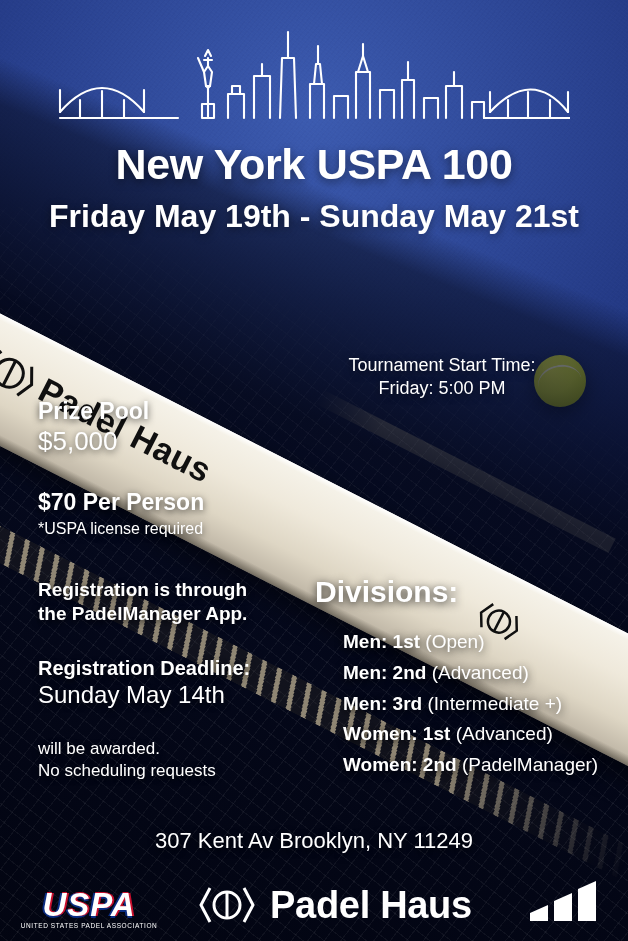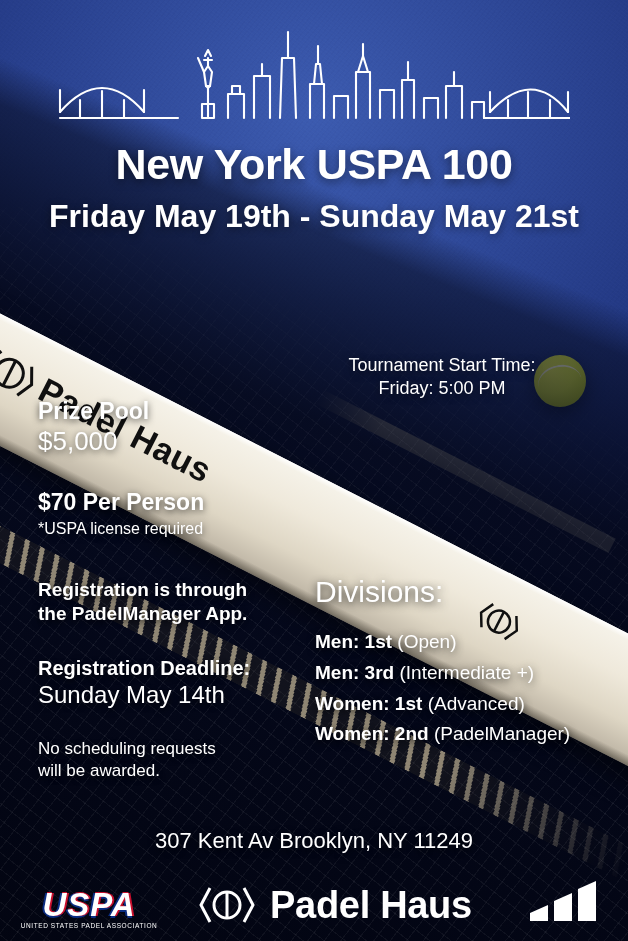--- a/index.html
+++ b/index.html
@@ -194,23 +194,23 @@
   .deadline-label { margin-top: 30px; font-size: 20px; font-weight: 700; text-shadow: 0 2px 7px rgba(0,0,0,.8); }
   .deadline-date { font-size: 24px; font-weight: 400; line-height: 1.25; text-shadow: 0 2px 7px rgba(0,0,0,.8); }
   .no-sched { margin-top: 28px; font-size: 17px; font-weight: 400; line-height: 1.3; text-shadow: 0 2px 7px rgba(0,0,0,.8); }
 
   .divisions {
     position: absolute;
     left: 315px;
     top: 575px;
     width: 300px;
   }
-  .div-title { font-size: 30px; font-weight: 400; margin-bottom: 18px; text-shadow: 0 2px 8px rgba(0,0,0,.8); }
+  .div-title { font-size: 30px; font-weight: 700; margin-bottom: 18px; text-shadow: 0 2px 8px rgba(0,0,0,.8); }
   .div-item { font-size: 19px; line-height: 1.62; text-shadow: 0 2px 8px rgba(0,0,0,.85); }
-  .div-item b { font-weight: 700; }
+  .div-item b { font-weight: 700; margin-left: 28px; }
 
   .address {
     position: absolute;
     top: 828px;
     left: 0; right: 0;
     text-align: center;
     font-size: 22px;
     font-weight: 400;
     text-shadow: 0 2px 8px rgba(0,0,0,.8);
   }
@@ -357,30 +357,34 @@
 
       <div class="reg-through">
         <div>Registration is through</div>
         <div>the PadelManager App.</div>
       </div>
 
       <div class="deadline-label">Registration Deadline:</div>
       <div class="deadline-date">Sunday May 14th</div>
 
       <div class="no-sched">
+        <div>will be awarded.</div>
         <div>No scheduling requests</div>
-        <div>will be awarded.</div>
       </div>
     </div>
 
     <div class="divisions">
       <div class="div-title">Divisions:</div>
       <div class="div-item">
         <b>Men: 1st</b>
         <span>(Open)</span>
+      </div>
+      <div class="div-item">
+        <b>Men: 2nd</b>
+        <span>(Advanced)</span>
       </div>
       <div class="div-item">
         <b>Men: 3rd</b>
         <span>(Intermediate +)</span>
       </div>
       <div class="div-item">
         <b>Women: 1st</b>
         <span>(Advanced)</span>
       </div>
       <div class="div-item">

